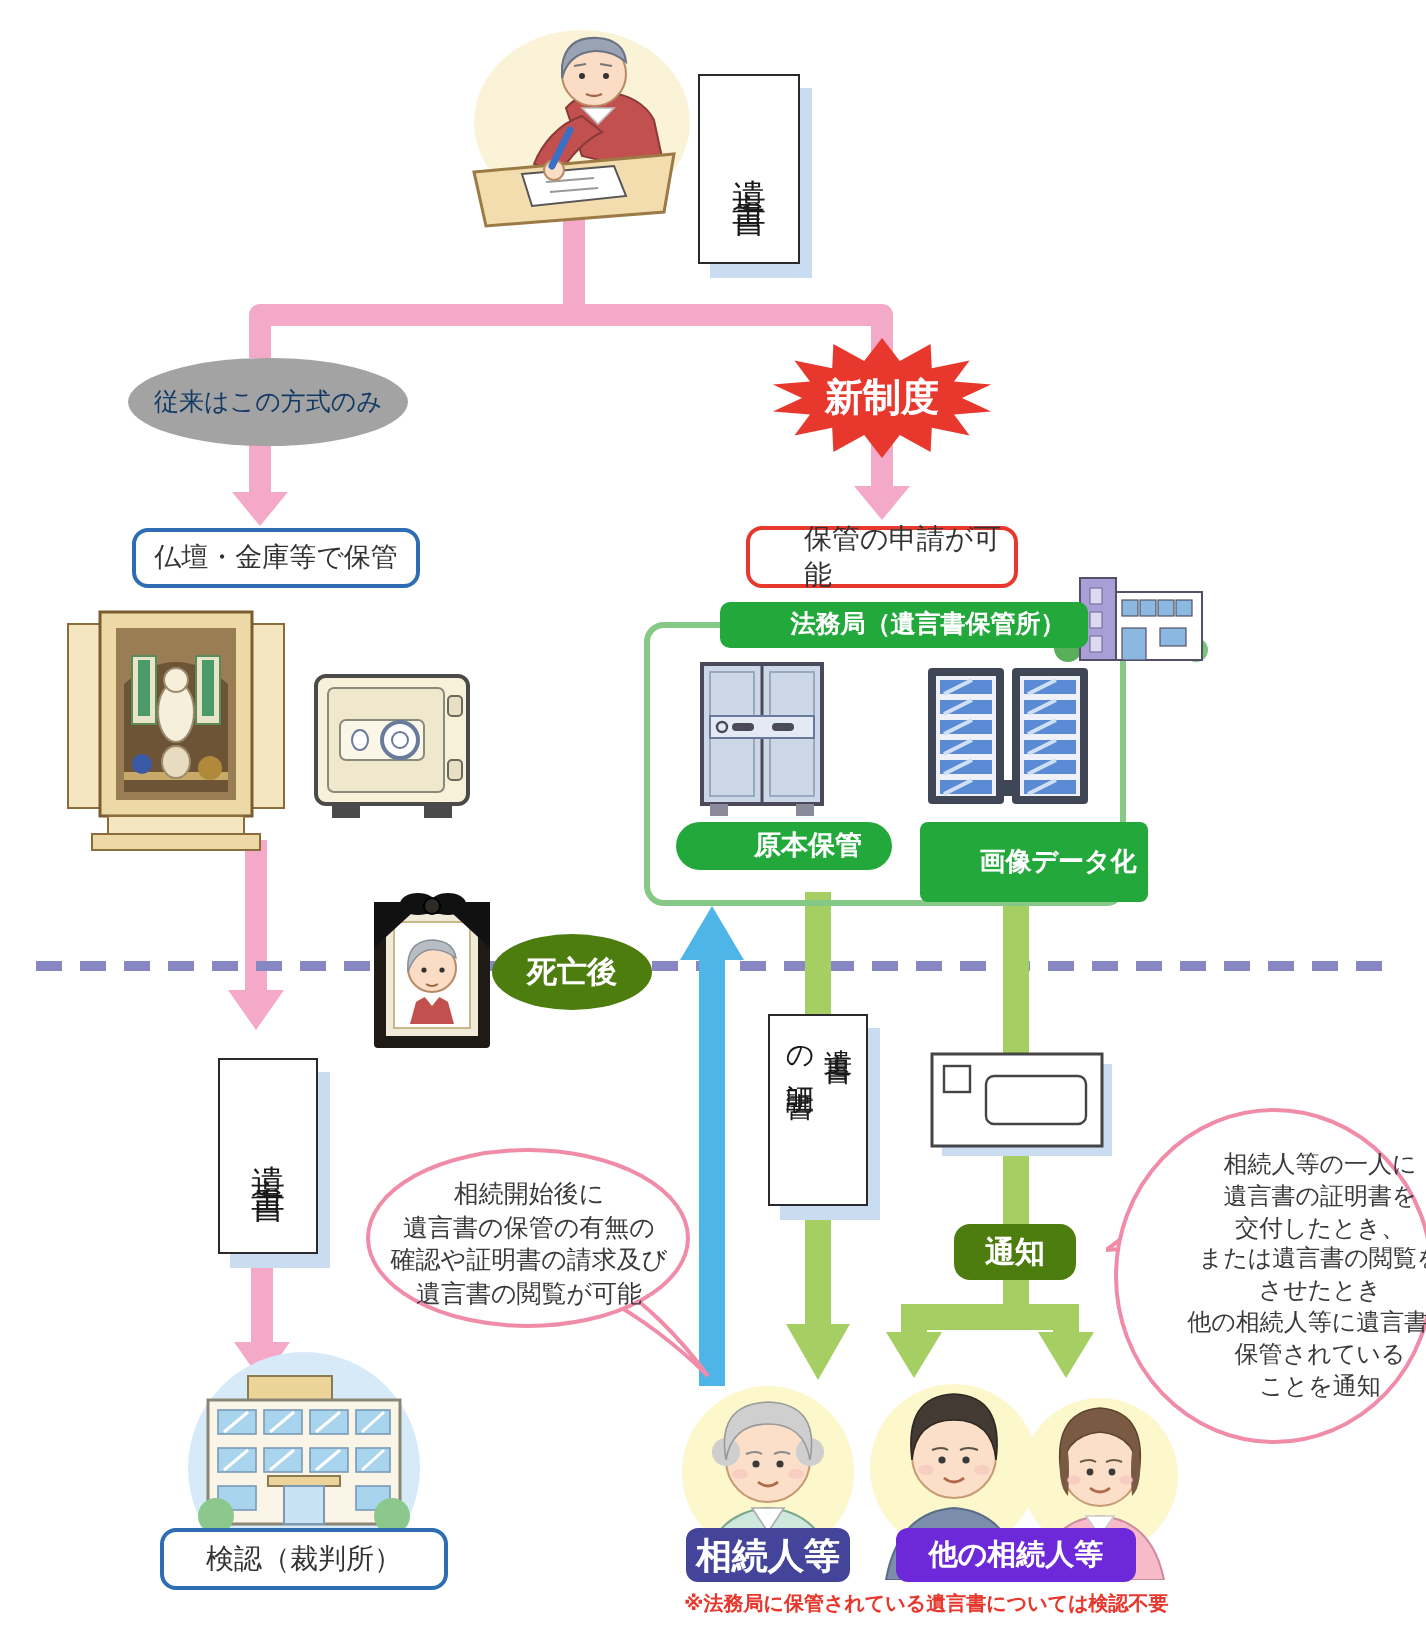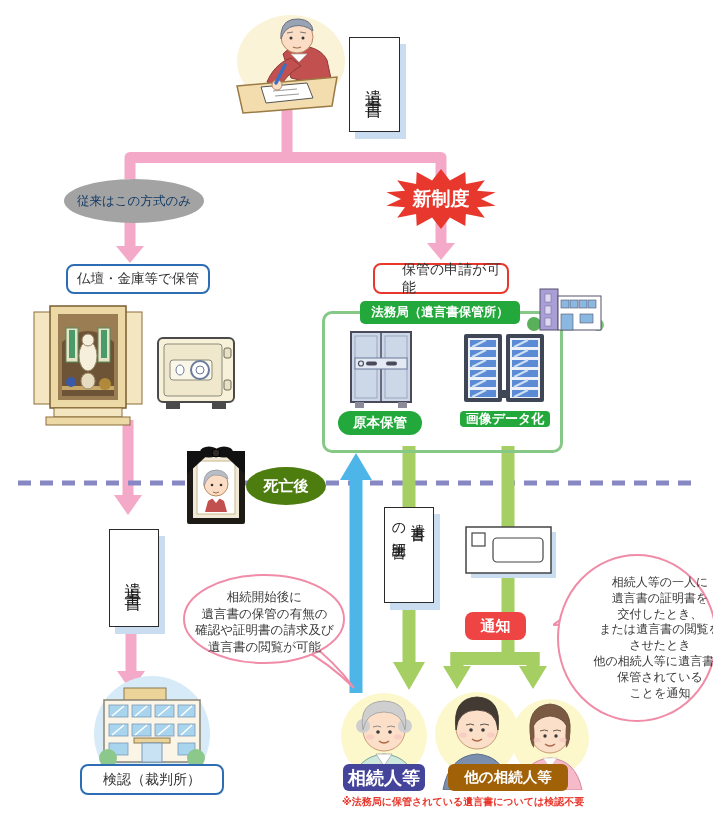--- a/index.html
+++ b/index.html
@@ -2,21 +2,21 @@
 <html><head>
 <meta charset="utf-8">
 <style>
   html,body{margin:0;padding:0;}
   body{width:713px;height:823px;position:relative;background:#ffffff;
        font-family:"Liberation Sans","DejaVu Sans",sans-serif;overflow:hidden;}
   .abs{position:absolute;}
   .flex{display:flex;align-items:center;justify-content:center;}
   .box-blue{background:#fff;border:2.5px solid #2e6db4;border-radius:8px;font-size:13.5px;color:#333;}
   .box-red{background:#fff;border:2.5px solid #e8382d;border-radius:8px;font-size:13.5px;color:#333;}
-  .green-label{background:#23a83c;color:#fff;font-weight:bold;border-radius:5px;}
+  .green-label{background:#23a83c;color:#fff;font-weight:bold;border-radius:5px;padding-left:24px;}
   .vpaper{background:#fff;border:1.6px solid #2a2a2a;box-shadow:6px 7px 0 #c9dcf0;}
   .vtext{writing-mode:vertical-rl;text-orientation:upright;
          font-family:"DejaVu Serif","Liberation Serif",serif;color:#1a1a1a;}
   .bubble-text{white-space:pre-line;text-align:center;color:#3a3a3a;position:absolute;line-height:1.32;}
   .ellipse{border-radius:50%;}
 </style>
 </head>
 <body>
 
 <svg class="abs" width="713" height="823" style="left:0;top:0">
@@ -245,37 +245,37 @@
         <rect x="50" y="58" width="26" height="7"></rect>
       </g>
     <path d="M52,15 L66,8 M52,25 L66,18 M52,35 L66,28 M52,45 L66,38 M52,55 L66,48 M52,65 L66,58" stroke="#cfe0f4" stroke-width="2"></path>
   </g>
   <rect x="37" y="58" width="10" height="8" fill="#3f4756"></rect>
 </svg>
 
 <div class="abs green-label flex" style="left:338px;top:411px;width:84px;height:24px;border-radius:12px;">
   <span style="font-size:13.5px;">原本保管</span>
 </div>
-<div class="abs green-label flex" style="left:460px;top:411px;width:90px;height:16px;border-radius:4px;">
+<div class="abs green-label flex" style="left:460px;top:411px;width:90px;height:40px;border-radius:4px;">
   <span style="font-size:13px;">画像データ化</span>
 </div>
 
 <div class="abs vpaper" style="left:384px;top:507px;width:50px;height:96px;display:flex;flex-direction:row-reverse;justify-content:center;align-items:flex-start;padding-top:5px;box-sizing:border-box;gap:1px;">
   <span class="vtext" style="font-size:14px;letter-spacing:2px;">遺言書</span>
   <span class="vtext" style="font-size:14px;letter-spacing:2px;">の証明書</span>
 </div>
 
 <svg class="abs" width="93" height="54" style="left:465px;top:526px" viewBox="0 0 93 54">
   <rect x="6" y="6" width="85" height="46" fill="#c9dcf0"></rect>
   <rect x="1" y="1" width="85" height="46" fill="#fff" stroke="#444" stroke-width="1.5"></rect>
   <rect x="7" y="7" width="13" height="13" fill="#fff" stroke="#444" stroke-width="1.2"></rect>
   <rect x="28" y="12" width="50" height="24" rx="4" fill="#fff" stroke="#444" stroke-width="1.2"></rect>
 </svg>
 
-<div class="abs flex" style="left:465px;top:612px;width:61px;height:28px;background:#ef4444;border-radius:8px;">
+<div class="abs flex" style="left:477px;top:612px;width:61px;height:28px;background:#4d7c0f;border-radius:8px;">
   <span style="color:#fff;font-weight:bold;font-size:15px;">通知</span>
 </div>
 
 <svg class="abs" width="180" height="125" style="left:180px;top:570px" viewBox="0 0 180 125">
   <path d="M120,78 C140,88 160,104 174,118 C158,96 142,82 126,70 Z" fill="#fff" stroke="#f08ca8" stroke-width="2"></path>
   <ellipse cx="84" cy="49" rx="80" ry="44" fill="#fff" stroke="#f08ca8" stroke-width="2"></ellipse>
 </svg>
 <div class="bubble-text" style="left:192px;top:589px;width:145px;font-size:12.5px;">相続開始後に
 遺言書の保管の有無の
 確認や証明書の請求及び
@@ -334,17 +334,17 @@
     <circle cx="46" cy="42" r="1.7" fill="#3a3a3a"></circle>
   <path d="M30,37 Q35,35 38,37 M43,37 Q47,35 51,37" stroke="#6a5a48" stroke-width="1" fill="none"></path>
   <path d="M35,50 Q40,54 45,50" stroke="#b06a4a" stroke-width="1.4" fill="none"></path>
   <ellipse cx="27" cy="46" rx="3.5" ry="2.3" fill="#f8c8c0" opacity="0.8"></ellipse>
     <ellipse cx="53" cy="46" rx="3.5" ry="2.3" fill="#f8c8c0" opacity="0.8"></ellipse>
 </svg>
 
 <div class="abs flex" style="left:343px;top:764px;width:82px;height:27px;background:#44449a;border-radius:6px;">
   <span style="color:#fff;font-weight:bold;font-size:18px;">相続人等</span>
 </div>
-<div class="abs flex" style="left:448px;top:764px;width:120px;height:27px;background:#a16207;border-radius:6px;">
+<div class="abs flex" style="left:448px;top:764px;width:120px;height:27px;background:#6d28d9;border-radius:6px;">
   <span style="color:#fff;font-weight:bold;font-size:14.5px;">他の相続人等</span>
 </div>
 
 <div class="abs" style="left:342px;top:795px;font-size:10px;font-weight:bold;color:#e8382d;">※法務局に保管されている遺言書については検認不要</div>
 
 </body></html>

